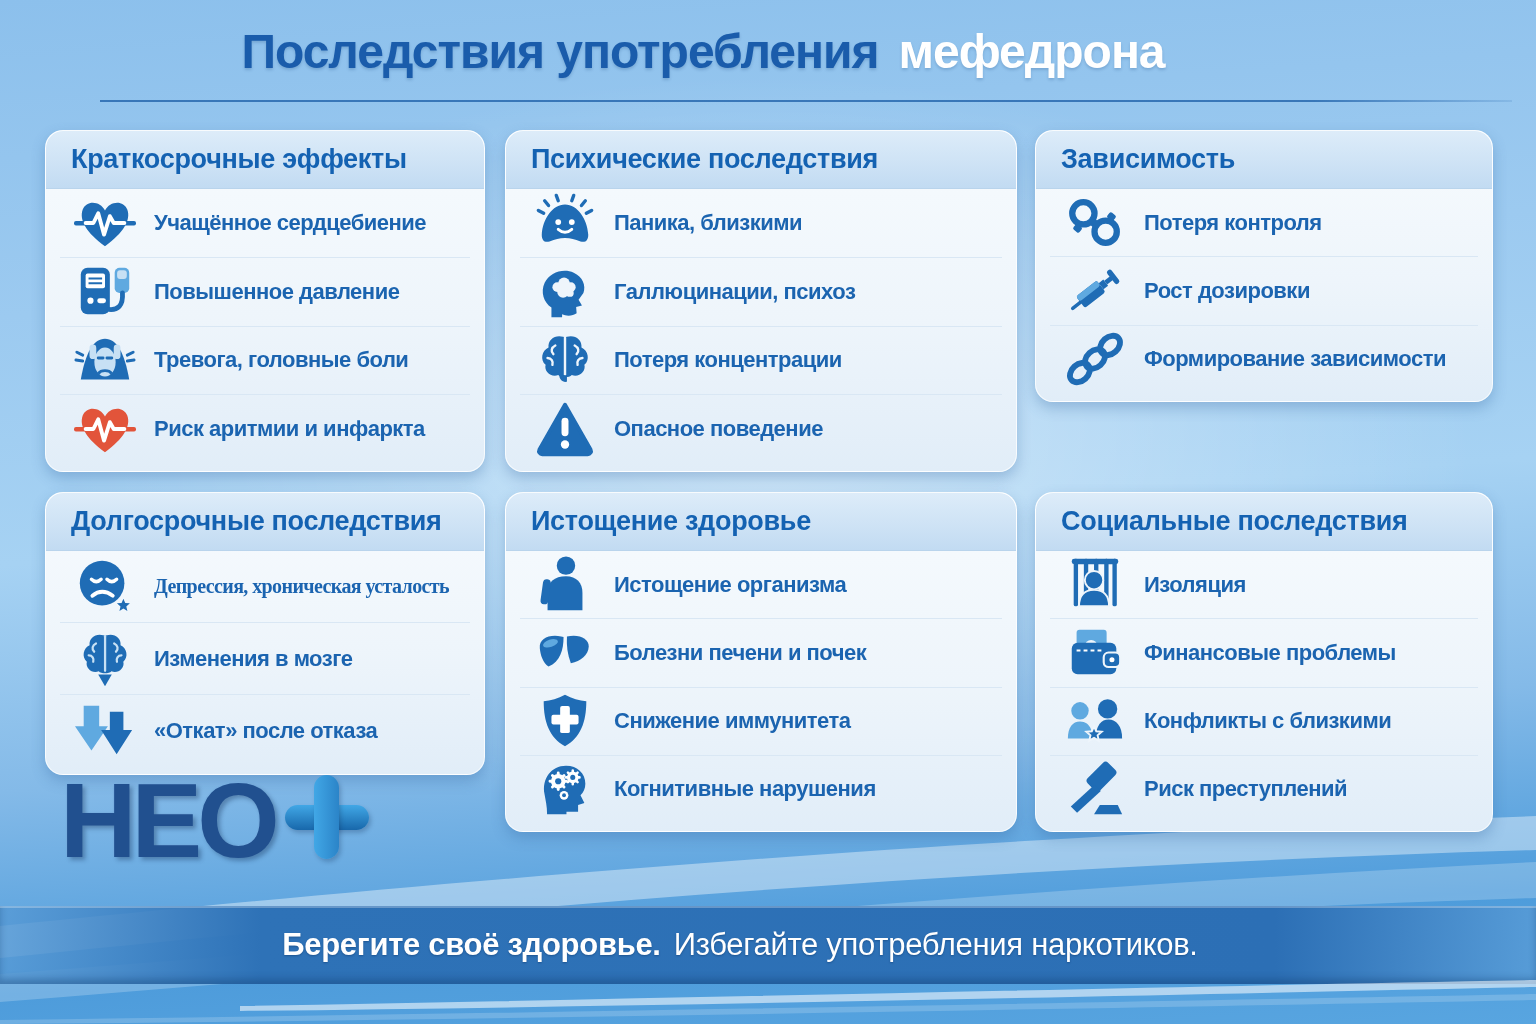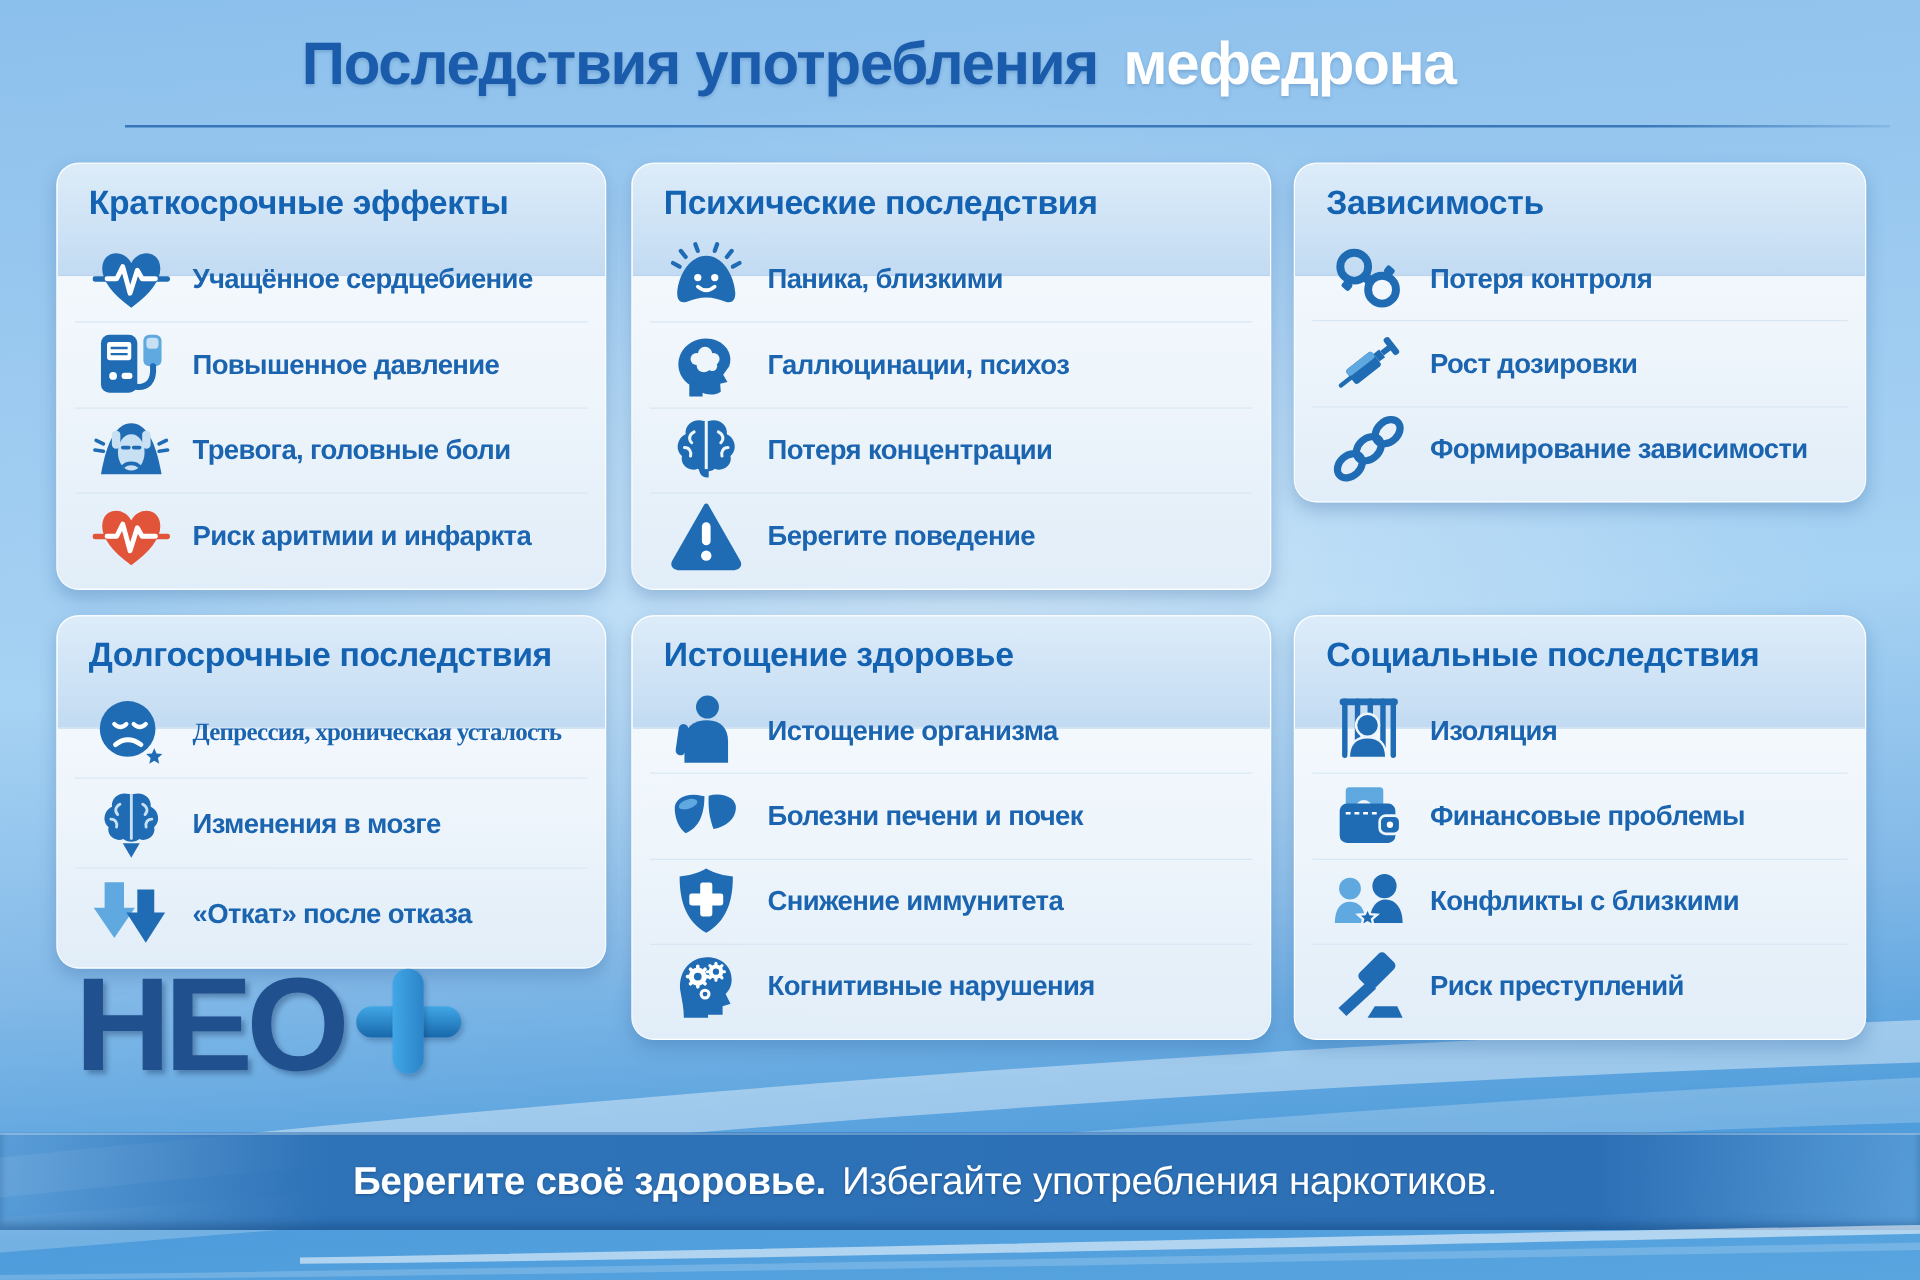--- a/index.html
+++ b/index.html
@@ -21,21 +21,21 @@
   .card{position:absolute;border-radius:18px;overflow:hidden;
     background:linear-gradient(180deg,#f7fbfe 0%,#eef5fb 55%,#e1edf8 100%);
     box-shadow:0 6px 14px rgba(45,95,155,0.30);
     border:1px solid rgba(255,255,255,0.75);}
   .card-1{left:45px;top:130px;width:438px;height:340px;}
   .card-2{left:505px;top:130px;width:510px;height:340px;}
   .card-3{left:1035px;top:130px;width:456px;height:270px;}
   .card-4{left:45px;top:492px;width:438px;height:281px;}
   .card-5{left:505px;top:492px;width:510px;height:338px;}
   .card-6{left:1035px;top:492px;width:456px;height:338px;}
-  .card-header{height:57px;border-radius:17px 17px 0 0;display:flex;align-items:flex-start;padding:16px 25px;
+  .card-header{height:57px;border-radius:17px 17px 0 0;display:flex;align-items:center;padding:0 25px;
     background:linear-gradient(180deg,#ddecf9 0%,#cde2f5 60%,#c2dbf2 100%);
     border-bottom:1px solid #b9d4ec;}
   .card-title{font-size:27px;font-weight:bold;color:#1462b2;letter-spacing:-0.3px;white-space:nowrap;}
   .card-body{position:absolute;top:58px;bottom:8px;left:14px;right:14px;display:flex;flex-direction:column;}
   .item{flex:1;display:flex;align-items:center;padding:16px 8px;min-height:0;}
   .item + .item{border-top:1.5px solid #d9e7f4;}
   .icon{width:74px;min-width:74px;display:flex;align-items:center;justify-content:center;}
   .icon svg{width:62px;height:62px;display:block;}
   .label{font-size:22px;font-weight:600;color:#1b64b0;letter-spacing:-0.5px;margin-left:12px;white-space:nowrap;}
   .card-4 .item:first-child .label{font-size:20px;letter-spacing:-0.6px;font-family:Liberation Serif, serif;}
@@ -192,21 +192,21 @@
         <span class="label">Потеря концентрации</span>
       </div>
       <div class="item">
         <span class="icon">
           <svg viewBox="0 0 64 64">
             <path d="M32 7 L58.5 53.5 C59.6 55.6 58 58 55.5 58 L8.5 58 C6 58 4.4 55.6 5.5 53.5 Z" fill="#1f6cb5" stroke="#1f6cb5" stroke-width="4" stroke-linejoin="round"></path>
             <rect x="28.4" y="20.5" width="7.2" height="19" rx="3.6" fill="#ffffff"></rect>
             <circle cx="32" cy="48" r="4.3" fill="#ffffff"></circle>
           </svg>
         </span>
-        <span class="label">Берегите поведение</span>
+        <span class="label">Опасное поведение</span>
       </div>
     </div>
 </section>
 <section class="card card-3">
   <div class="card-header">
       <span class="card-title">Зависимость</span>
     </div>
   <div class="card-body">
       <div class="item">
         <span class="icon">

